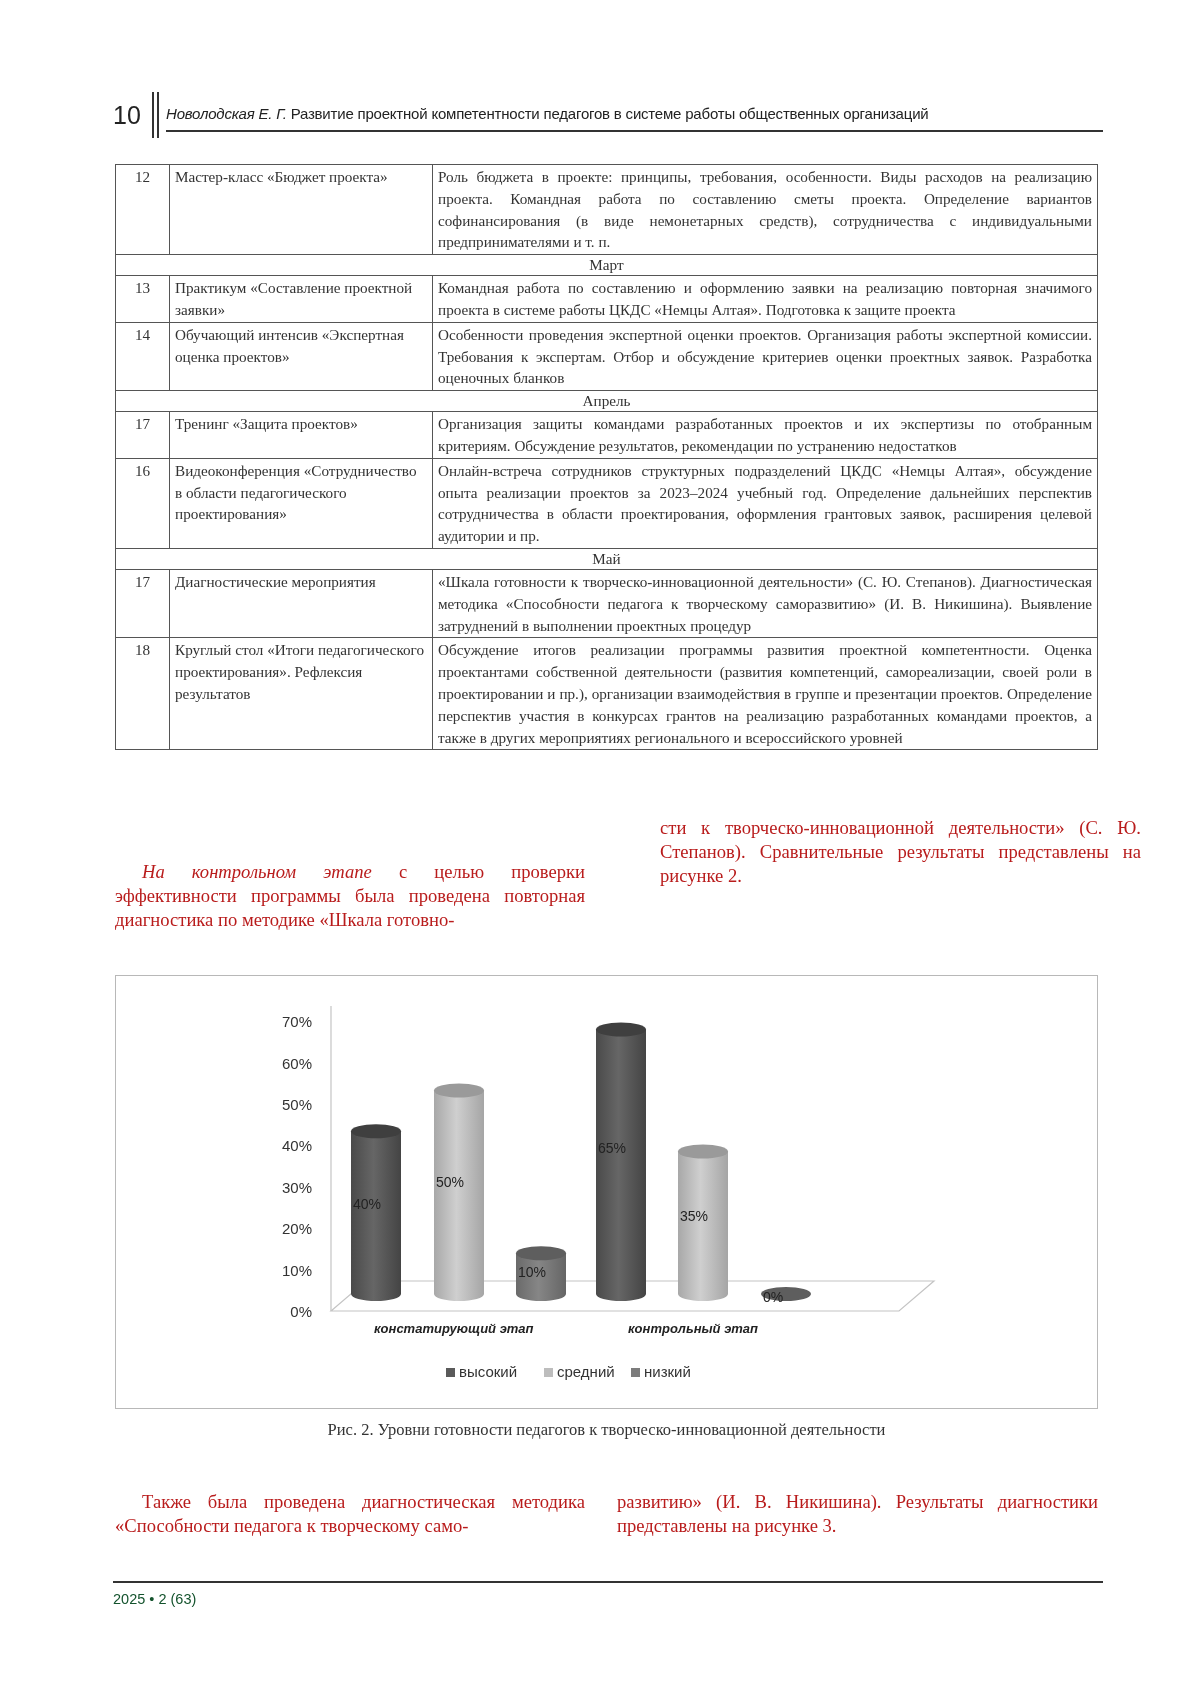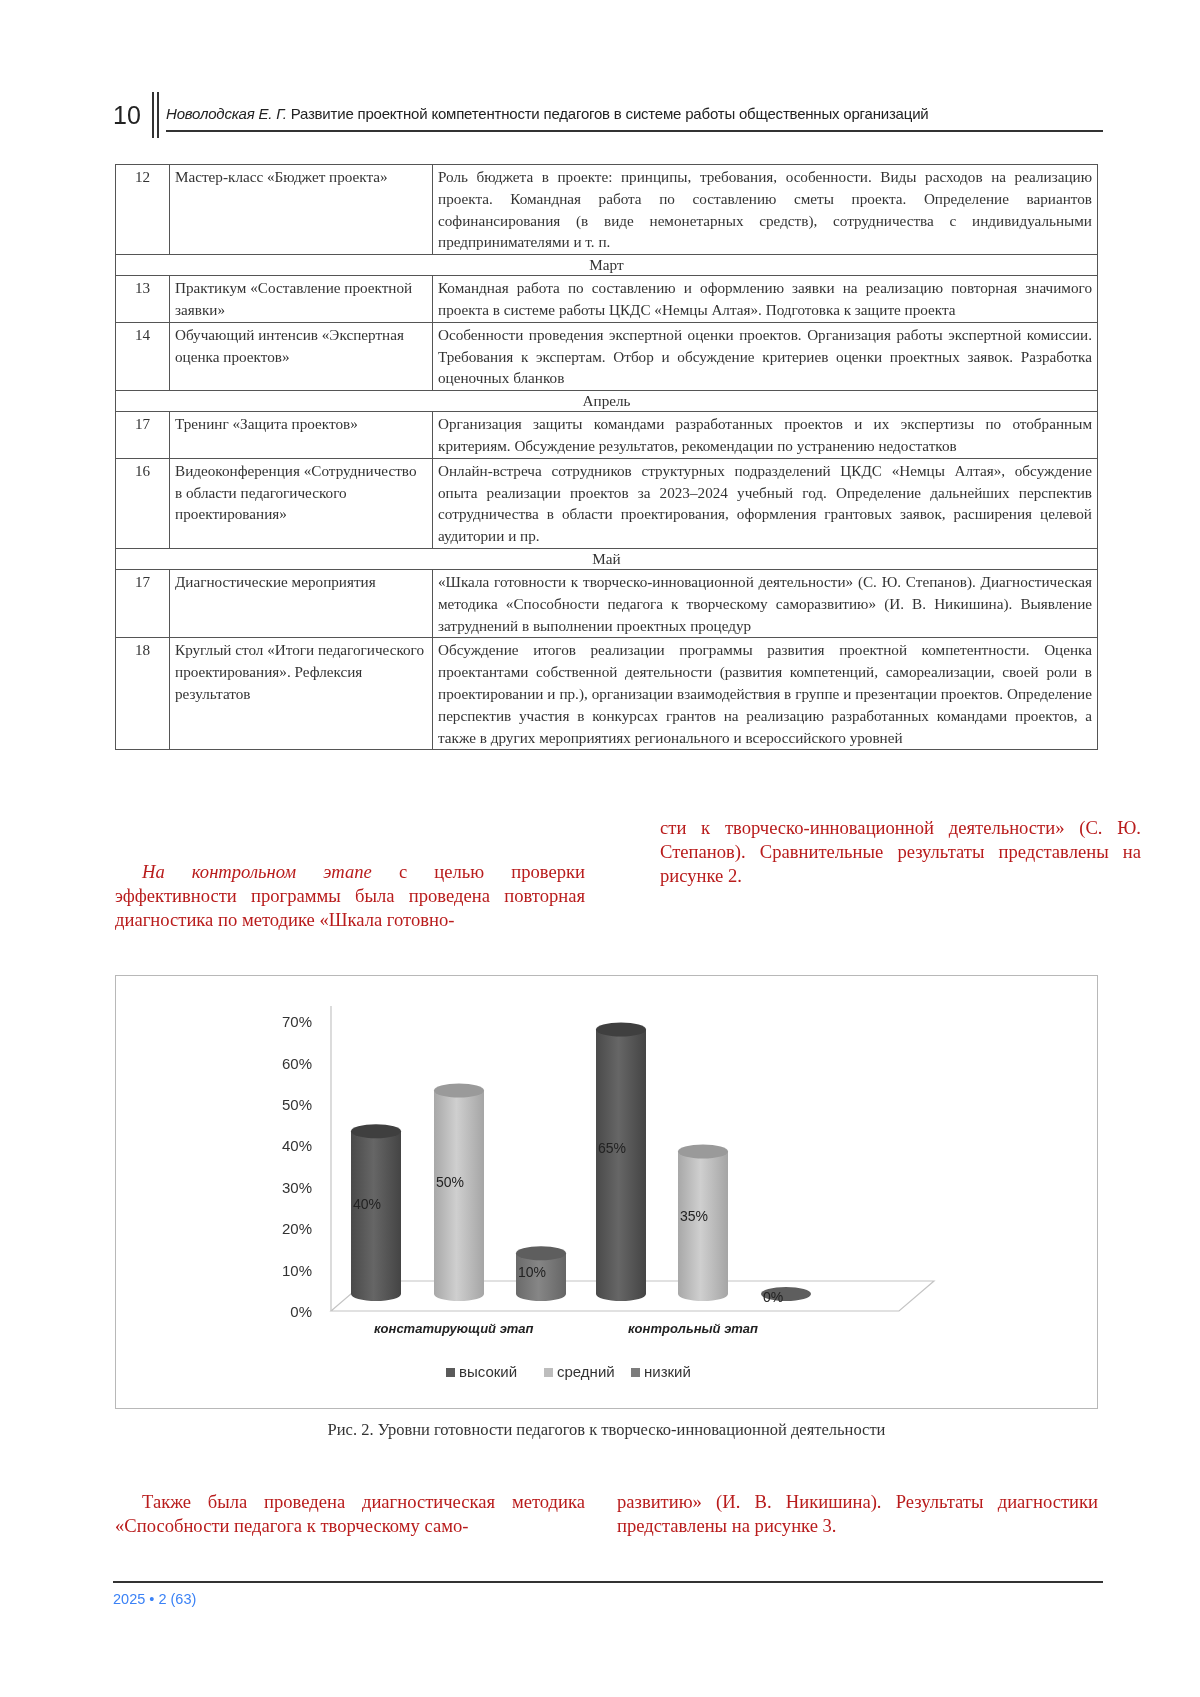--- a/index.html
+++ b/index.html
@@ -27,21 +27,21 @@
   .para { position:absolute; font-size:18.6px; line-height:24px; color:#b91c1c; text-align:justify; }
   .para i { font-style:italic; }
 
   
   .figure { position:absolute; left:115px; top:975px; width:981px; height:432px; border:1.5px solid #b8b8b8; background:#fff; }
   .fig-svg { position:absolute; left:0; top:0; }
   .caption { position:absolute; left:115px; top:1418px; width:983px; text-align:center; font-size:16.5px; line-height:23.5px; color:#333; }
 
   
   .foot-rule { position:absolute; left:113px; top:1581px; width:990px; height:2px; background:#333; }
-  .foot-text { position:absolute; left:113px; top:1591px; font-family:"Liberation Sans", sans-serif; font-size:14.5px; color:#3b82f6; }
+  .foot-text { position:absolute; left:113px; top:1591px; font-family:"Liberation Sans", sans-serif; font-size:14.5px; color:#14532d; }
 </style>
 </head>
 <body>
 
 <div class="run-head">
   <div class="page-num">10</div>
   <div class="vbar1"></div>
   <div class="vbar2"></div>
   <div class="head-text"><i>Новолодская Е. Г.</i> <span>Развитие проектной компетентности педагогов в системе работы общественных организаций</span></div>
   <div class="head-rule"></div>

